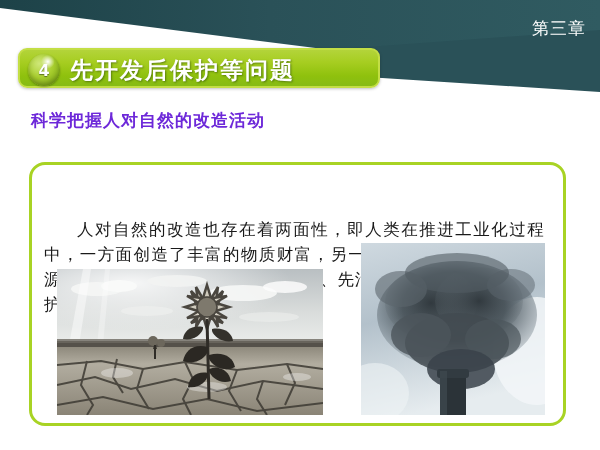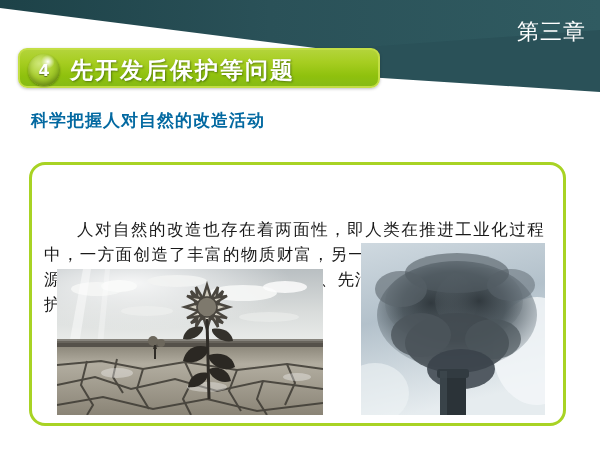--- a/index.html
+++ b/index.html
@@ -43,21 +43,21 @@
     clip-path: polygon(600px 0px, 600px 92px, 150px 63px, 600px 30px);
     -webkit-clip-path: polygon(600px 0px, 600px 92px, 150px 63px, 600px 30px);
   }
 
   .chapter-label {
     position: absolute;
     right: 14px;
     top: 17px;
     color: #ffffff;
     font-family: "DejaVu Serif", "Liberation Serif", serif;
-    font-size: 22px;
+    font-size: 17px;
     letter-spacing: 1px;
     white-space: nowrap;
   }
 
   
   .title-banner {
     position: absolute;
     left: 18px;
     top: 48px;
     width: 362px;
@@ -105,21 +105,21 @@
     letter-spacing: 2px;
     white-space: nowrap;
     text-shadow: 1px 1px 2px rgba(40,70,10,0.55);
   }
 
   
   .subtitle {
     position: absolute;
     left: 31px;
     top: 109px;
-    color: #0369a1;
+    color: #6d28d9;
     font-size: 17px;
     font-weight: bold;
     letter-spacing: 1px;
     white-space: nowrap;
   }
 
   
   .content-box {
     position: absolute;
     left: 29px;

